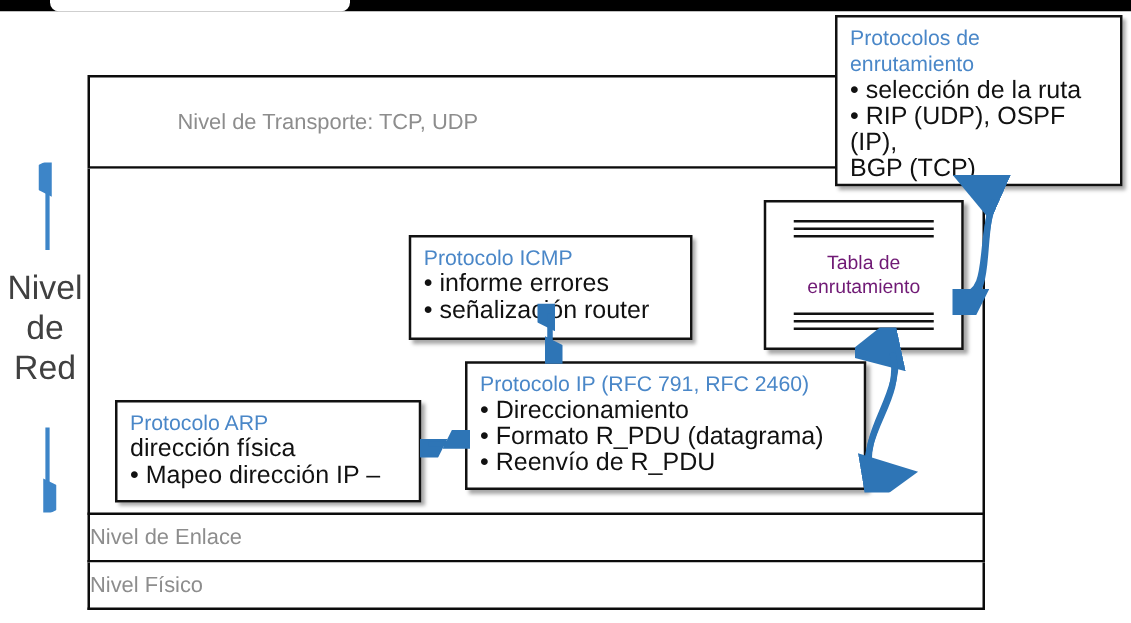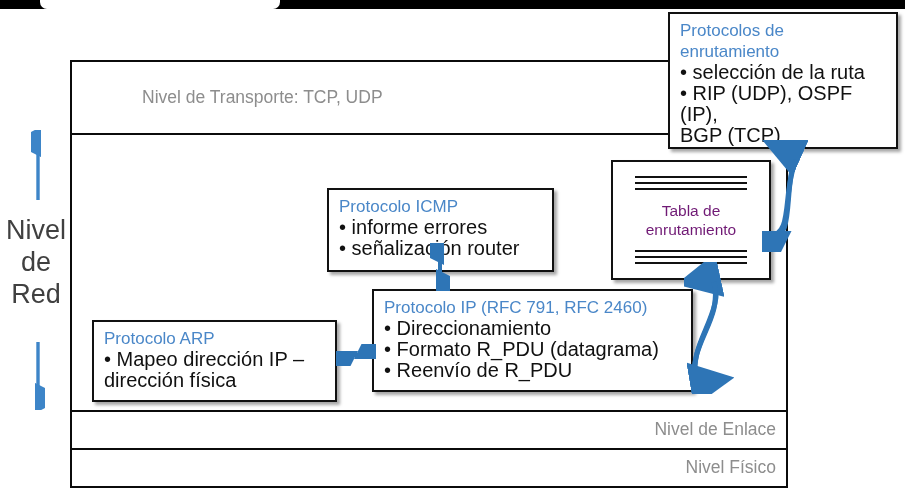--- a/index.html
+++ b/index.html
@@ -15,21 +15,21 @@
   .topbar{position:absolute;left:0;top:0;width:905px;height:9px;background:#000;}
   .topnotch{position:absolute;left:40px;top:0;width:240px;height:9px;background:#fff;
             border-radius:0 0 7px 7px;}
 
   
   .layer{position:absolute;background:#ffffff;border:2px solid #0b0b0b;box-sizing:border-box;}
   .layer-label{
     color:#8d8d8d;font-size:17.5px;line-height:1;white-space:nowrap;
   }
   .lbl-left{position:absolute;left:22px;top:50%;transform:translateY(-50%);margin-left:48px;}
-  .lbl-center{position:absolute;left:0;right:10px;top:50%;transform:translateY(-50%);text-align:right;}
+  .lbl-center{position:absolute;left:0;right:0;top:50%;transform:translateY(-50%);text-align:left;}
 
   #layer-transport{left:70px;top:60px;width:718px;height:75px;}
   #layer-network{left:70px;top:135px;width:718px;height:277px;border-top-width:0;}
   #layer-link{left:70px;top:412px;width:718px;height:38px;border-top-width:0;}
   #layer-physical{left:70px;top:450px;width:718px;height:38px;border-top-width:0;}
 
   
   #side-label{
     position:absolute;left:0px;top:214px;width:72px;text-align:center;
     color:#404040;font-size:27px;line-height:32px;
@@ -144,22 +144,22 @@
 
   <div class="callout" id="box-ip">
     <div class="ctitle">Protocolo IP (RFC 791, RFC 2460)</div>
     <div class="cline">• Direccionamiento</div>
     <div class="cline">• Formato R_PDU (datagrama)</div>
     <div class="cline">• Reenvío de R_PDU</div>
   </div>
 
   <div class="callout" id="box-arp">
     <div class="ctitle">Protocolo ARP</div>
+    <div class="cline">dirección física</div>
     <div class="cline">• Mapeo dirección IP –</div>
-    <div class="cline">dirección física</div>
   </div>
 
   <svg class="arrow" id="arr-icmp-ip" viewBox="0 0 20 48" xmlns="http://www.w3.org/2000/svg">
     <defs>
       <marker id="a1" markerWidth="8" markerHeight="8" refX="4" refY="7" orient="auto">
         <path d="M4 0 L8 8 L0 8 Z" fill="#2e75b6"></path>
       </marker>
     </defs>
     <line x1="10" y1="40" x2="10" y2="6" stroke="#2e75b6" stroke-width="4" marker-end="url(#a1)"></line>
     <line x1="10" y1="8" x2="10" y2="42" stroke="#2e75b6" stroke-width="4" marker-end="url(#a1)"></line>

